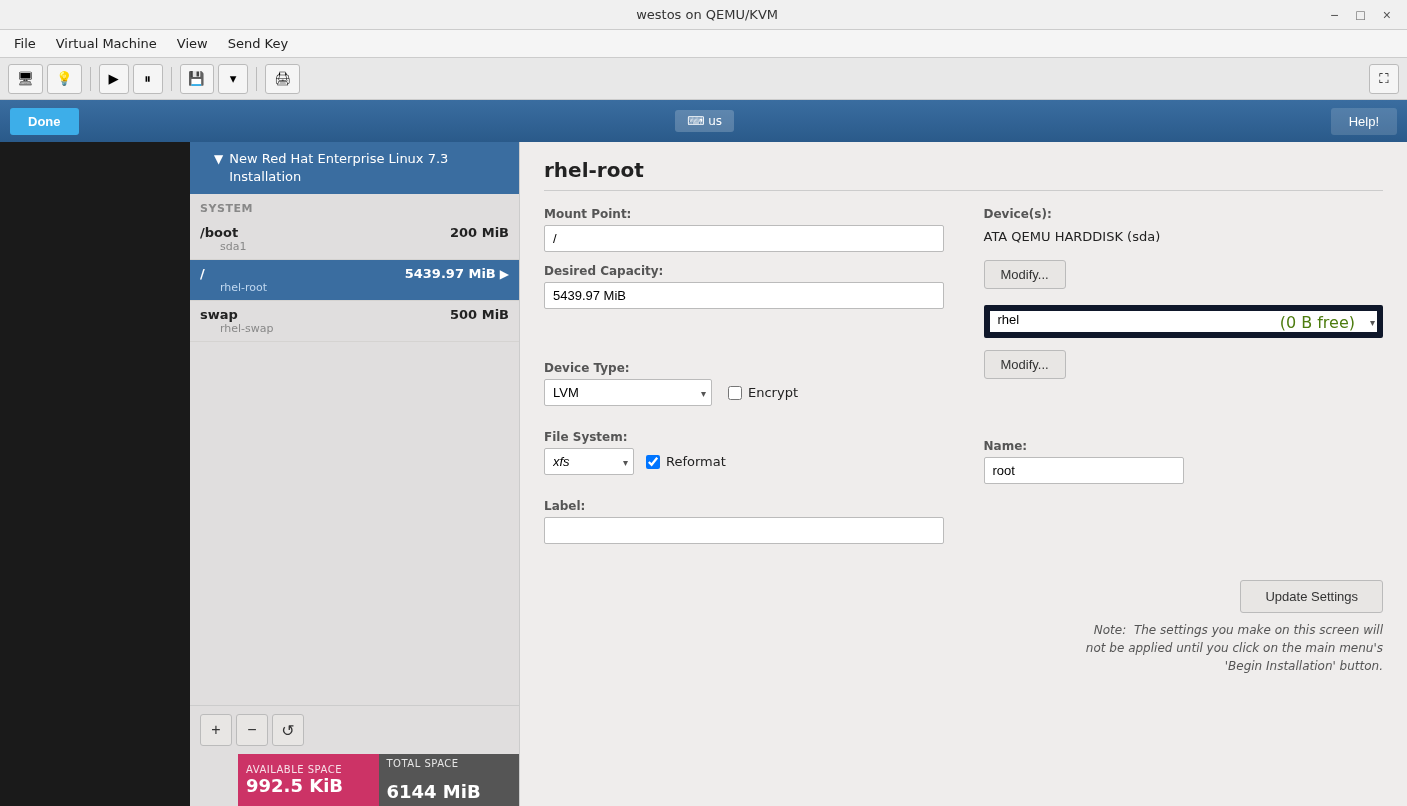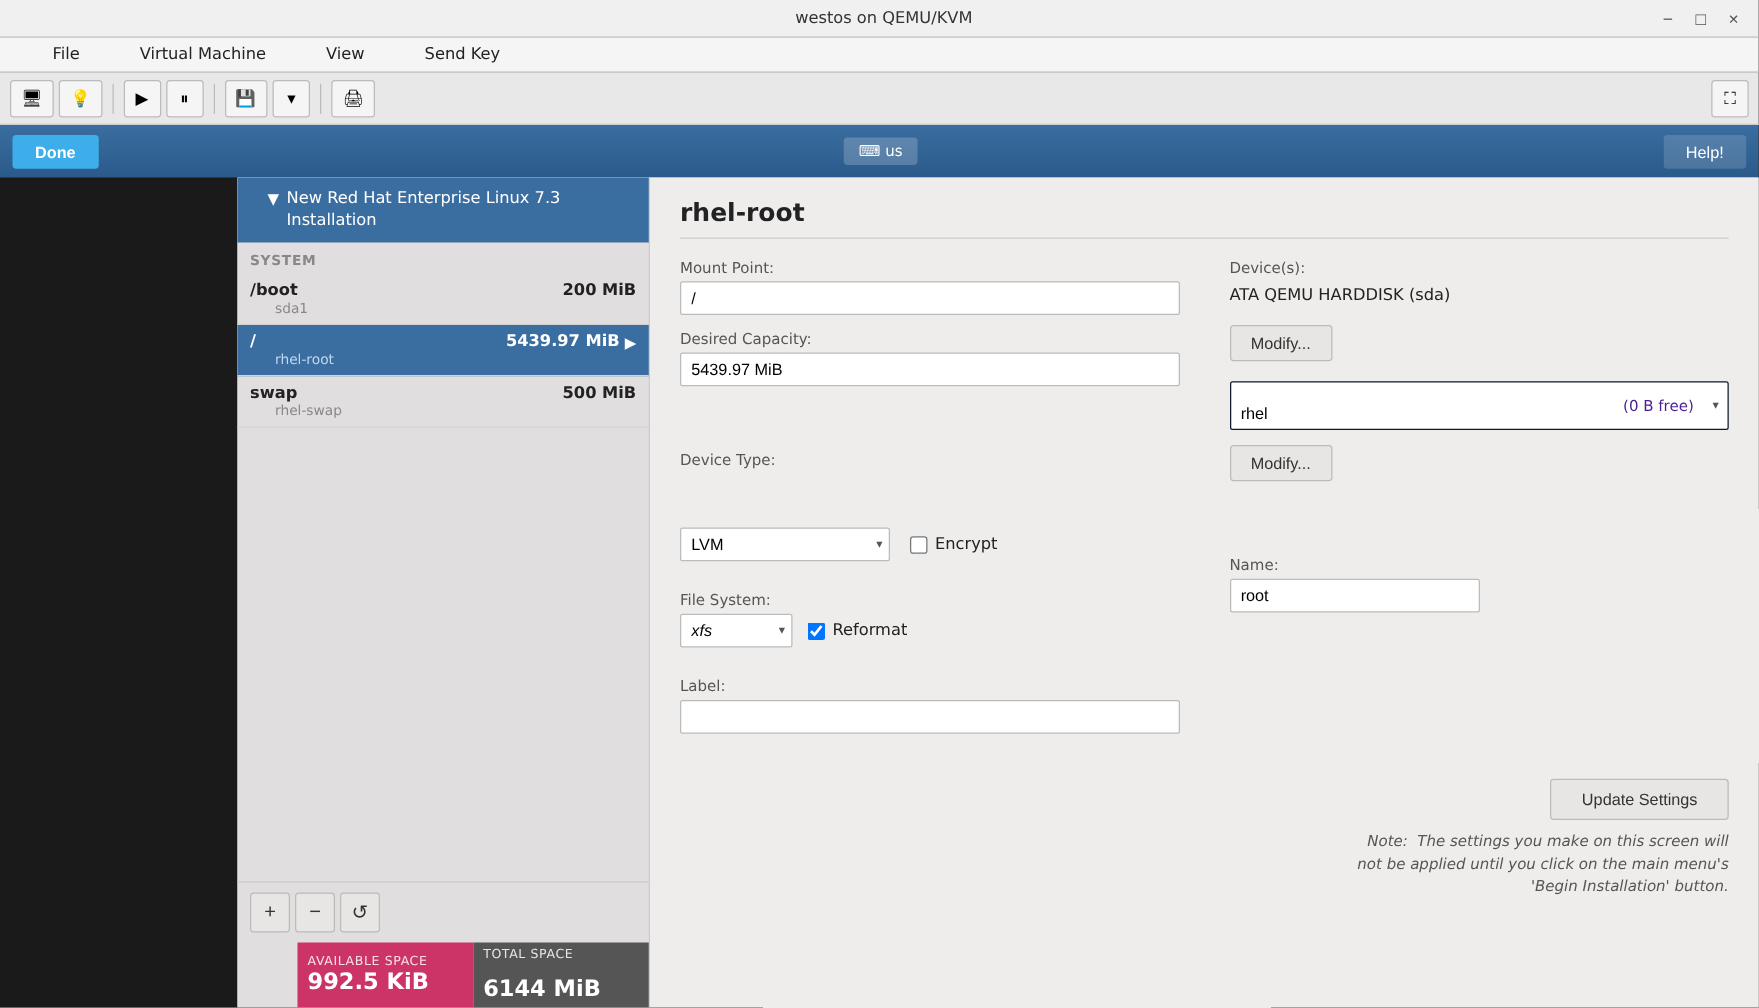--- a/index.html
+++ b/index.html
@@ -22,21 +22,21 @@
     
     .menu-bar {
       background: #f5f5f5;
       height: 28px;
       display: flex;
       align-items: center;
       padding: 0 6px;
       border-bottom: 1px solid #ccc;
       gap: 4px;
     }
-    .menu-item { padding: 3px 8px; cursor: pointer; font-size: 13px; color: #222; border-radius: 2px; margin-left: 28px; }
+    .menu-item { padding: 3px 8px; cursor: pointer; font-size: 13px; color: #222; border-radius: 2px; }
 
     
     .toolbar {
       background: #e8e8e8;
       height: 42px;
       display: flex;
       align-items: center;
       padding: 0 8px;
       border-bottom: 1px solid #ccc;
       gap: 4px;
@@ -224,36 +224,35 @@
     .panel-title {
       font-size: 20px;
       font-weight: bold;
       color: #222;
       margin-bottom: 16px;
       padding-bottom: 8px;
       border-bottom: 1px solid #ccc;
     }
 
     .form-group { display: flex; flex-direction: column; gap: 4px; margin-bottom: 12px; }
-    .form-label { font-size: 12px; color: #555; font-weight: normal; }
+    .form-label { font-size: 12px; color: #555; font-weight: bold; }
     .form-input {
       border: 1px solid #bbb;
       background: white;
       padding: 5px 8px;
       font-size: 13px;
       border-radius: 2px;
       width: 100%;
     }
 
     .device-type-row {
       display: flex;
       align-items: center;
       gap: 16px;
       margin-bottom: 12px;
-      margin-top: 43px;
     }
     .select-wrapper {
       position: relative;
       display: inline-block;
     }
     .form-select {
       appearance: none;
       -webkit-appearance: none;
       border: 1px solid #bbb;
       background: white;
@@ -288,35 +287,35 @@
       margin-bottom: 12px;
     }
     .volume-group-select-wrapper {
       position: relative;
       display: flex;
       align-items: center;
     }
     .volume-group-select {
       appearance: none;
       -webkit-appearance: none;
-      border: 1px solid #0f172a;
+      border: 6px solid #0f172a;
       background: white;
-      padding: 17px 60px 5px 8px;
+      padding: 1px 60px 5px 8px;
       font-size: 13px;
       border-radius: 2px;
       cursor: pointer;
       width: 100%;
     }
     .volume-group-suffix {
       position: absolute;
       right: 28px;
       top: 50%;
       transform: translateY(-50%);
-      font-size: 12px;
-      color: #4c1d95;
+      font-size: 16px;
+      color: #4d7c0f;
       pointer-events: none;
       margin-left: 28px;
     }
     .volume-group-arrow {
       position: absolute;
       right: 8px;
       top: 50%;
       transform: translateY(-50%);
       pointer-events: none;
       font-size: 10px;

